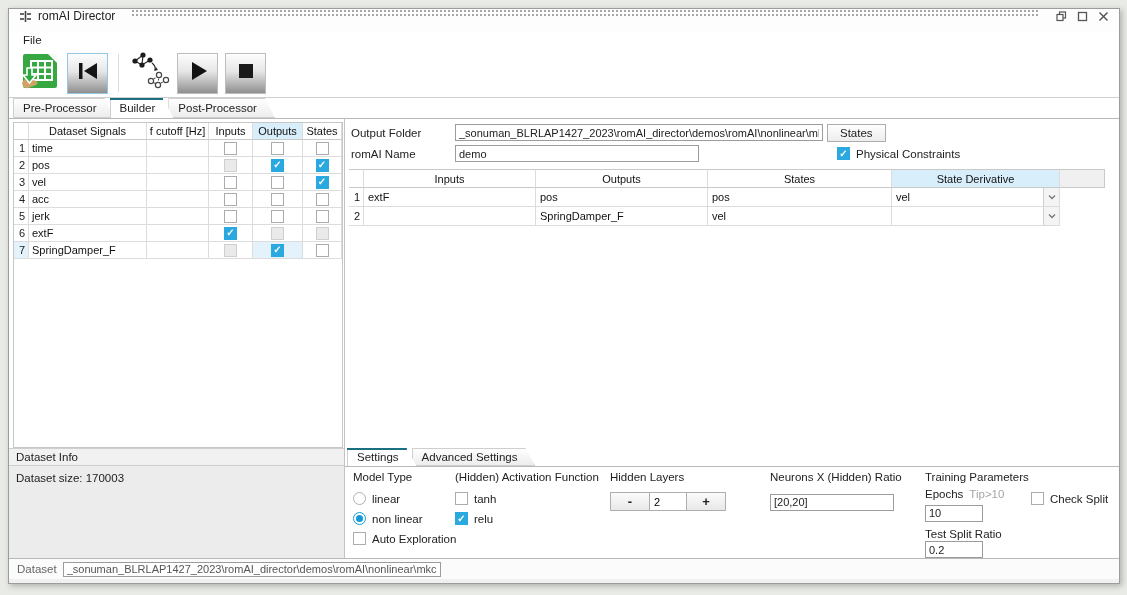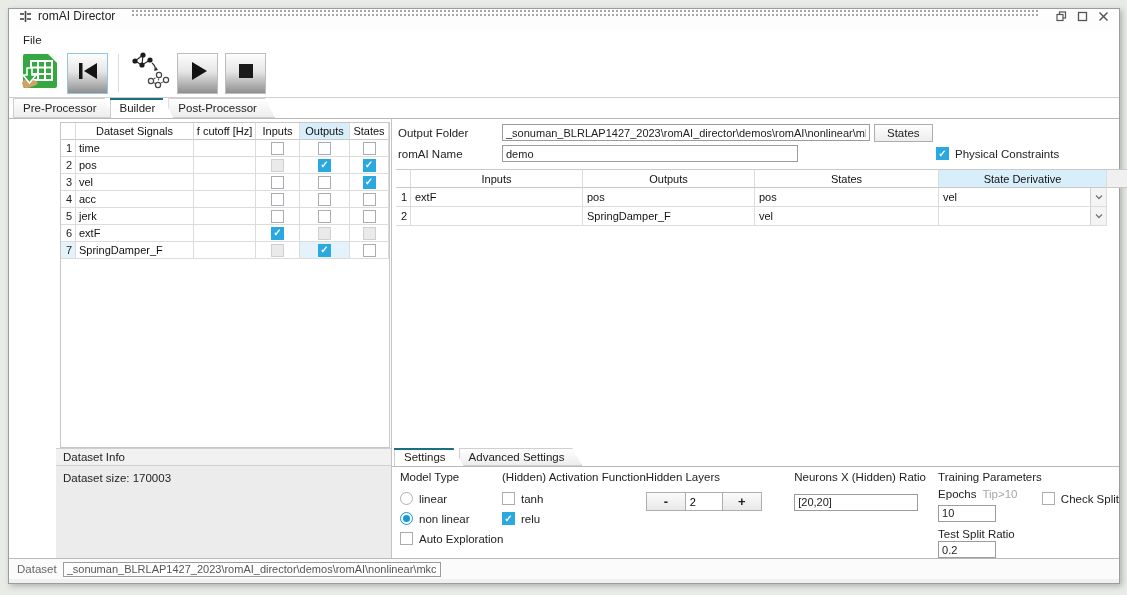--- a/index.html
+++ b/index.html
@@ -34,21 +34,21 @@
   .tabbar { height:21px; display:flex; align-items:stretch; padding-left:4px; border-bottom:1px solid #b9b9b9; background:#fff; }
   .tab { position:relative; padding:4px 18px 0 10px; font-size:11.5px; color:#222;
          background:linear-gradient(#ffffff,#ececec); margin-right:-5px;
          clip-path:polygon(0 0, calc(100% - 10px) 0, 100% 100%, 0 100%);
          box-shadow:inset 0 0 0 1px #cfcfcf; white-space:nowrap; }
   .tab.active { background:#fff; z-index:2; box-shadow:inset 1px 0 0 #cfcfcf; }
   .tab.active::before { content:''; position:absolute; top:0; left:0; width:calc(100% - 10px); height:2px; background:#1a7080; }
 
   
   .content { flex:1; display:flex; min-height:0; }
-  .left-col { width:336px; display:flex; flex-direction:column; border-right:1px solid #c3c3c3;margin-left:47px; }
+  .left-col { width:336px; display:flex; flex-direction:column; border-right:1px solid #c3c3c3; }
   .right-col { flex:1; display:flex; flex-direction:column; min-width:0; }
 
   
   .signals-area { flex:1; padding:3px 0 0 4px; overflow:hidden; }
   .tbl { border:1px solid #c6c6c6; height:100%; width:330px; background:#fff; }
   .srow { display:grid; grid-template-columns:15px 118px 62px 44px 50px 39px; }
   .srow > div { border-right:1px solid #dcdcdc; border-bottom:1px solid #dcdcdc; height:17px;
                 font-size:11px; display:flex; align-items:center; padding:0 3px; color:#111; overflow:hidden; white-space:nowrap; }
   .srow.hdr > div { justify-content:center; padding:0 2px; background:#fff; border-bottom:1px solid #c9c9c9; }
   .srow .num { justify-content:flex-end; padding-right:3px; color:#222; }
@@ -363,21 +363,21 @@
 
       <div class="right-col">
         <div class="form-area">
           <div class="frow">
             <span class="flabel">Output Folder</span>
             <input class="tinput" style="width: 368px;" value="_sonuman_BLRLAP1427_2023\romAI_director\demos\romAI\nonlinear\mkcnonlinear">
             <button class="browse-btn">States</button>
           </div>
           <div class="frow">
             <span class="flabel">romAI Name</span>
-            <input class="tinput" style="width: 296px;" value="demo">
+            <input class="tinput" style="width: 244px;" value="demo">
             <span class="pc-wrap">
               <span class="cb st-checked"></span>
               <span>Physical Constraints</span>
             </span>
           </div>
         </div>
 
         <div class="io-area">
           <div class="iorow hdr">
             <div></div>

